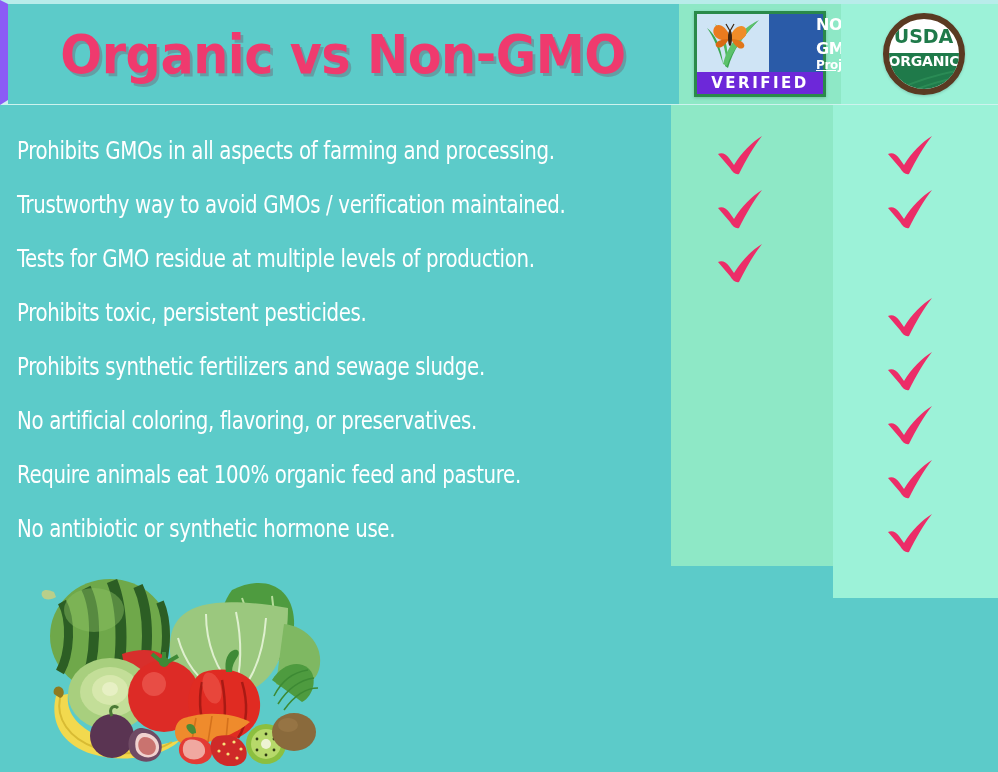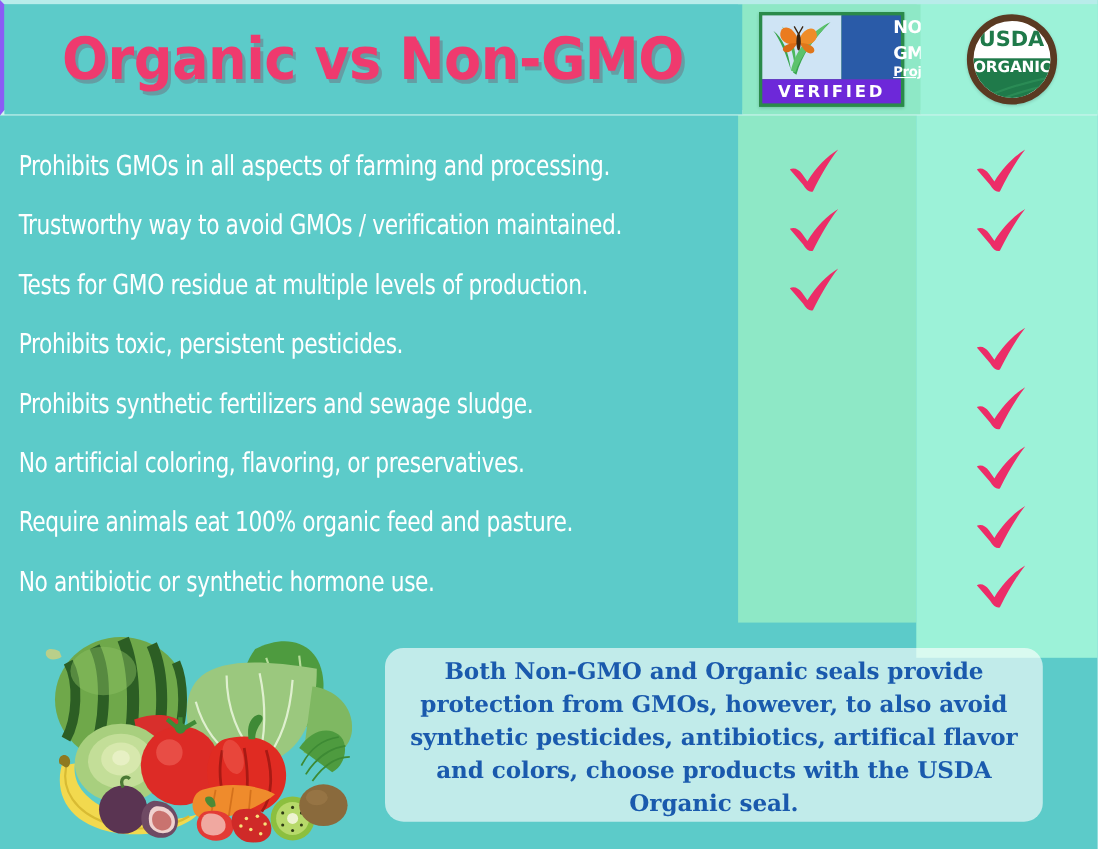--- a/index.html
+++ b/index.html
@@ -39,21 +39,21 @@
   }
 
   
   #header {
     position: absolute;
     left: 0; top: 0;
     width: 998px;
     height: 105px;
     box-sizing: border-box;
     border-top: 4px solid #b8ecea;
-    border-left: 4px solid #8b5cf6;
+    border-left: 8px solid #8b5cf6;
     border-bottom: 5px solid #cdf3ee;
   }
   #header-title-area {
     position: absolute;
     left: 0; top: 0;
     width: 671px;
     height: 100px;
     background: #5ccbc9;
     display: flex;
     align-items: center;
@@ -417,17 +417,14 @@
         <circle cx="230" cy="187" r="1.4"></circle>
       <circle cx="221" cy="182" r="1.4"></circle>
         <circle cx="221" cy="171" r="1.4"></circle>
     </g>
 
     <ellipse cx="258" cy="164" rx="22" ry="19" fill="#8a6a3c"></ellipse>
     <ellipse cx="252" cy="158" rx="9" ry="7" fill="#a38css" opacity="0"></ellipse>
     <ellipse cx="252" cy="157" rx="10" ry="7" fill="#9e7c4a" opacity="0.6"></ellipse>
   </svg>
 
-  <div id="callout">
-    <div id="callout-text">Both Non-GMO and Organic seals provide protection from GMOs, however, to also avoid synthetic pesticides, antibiotics, artifical flavor and colors, choose products with the USDA Organic seal.</div>
-  </div>
 
 </div>
 
 </body></html>

